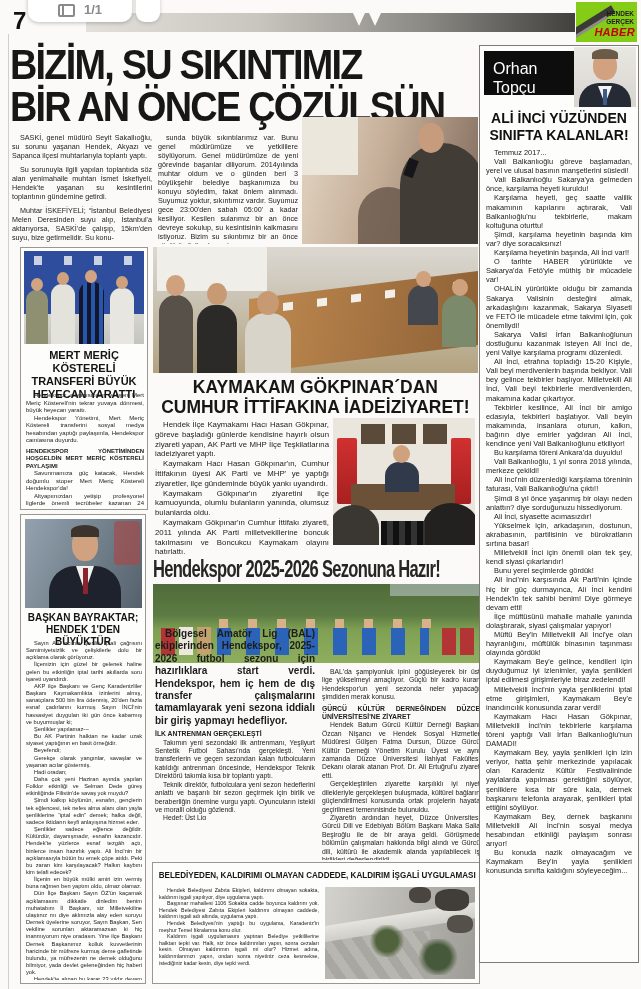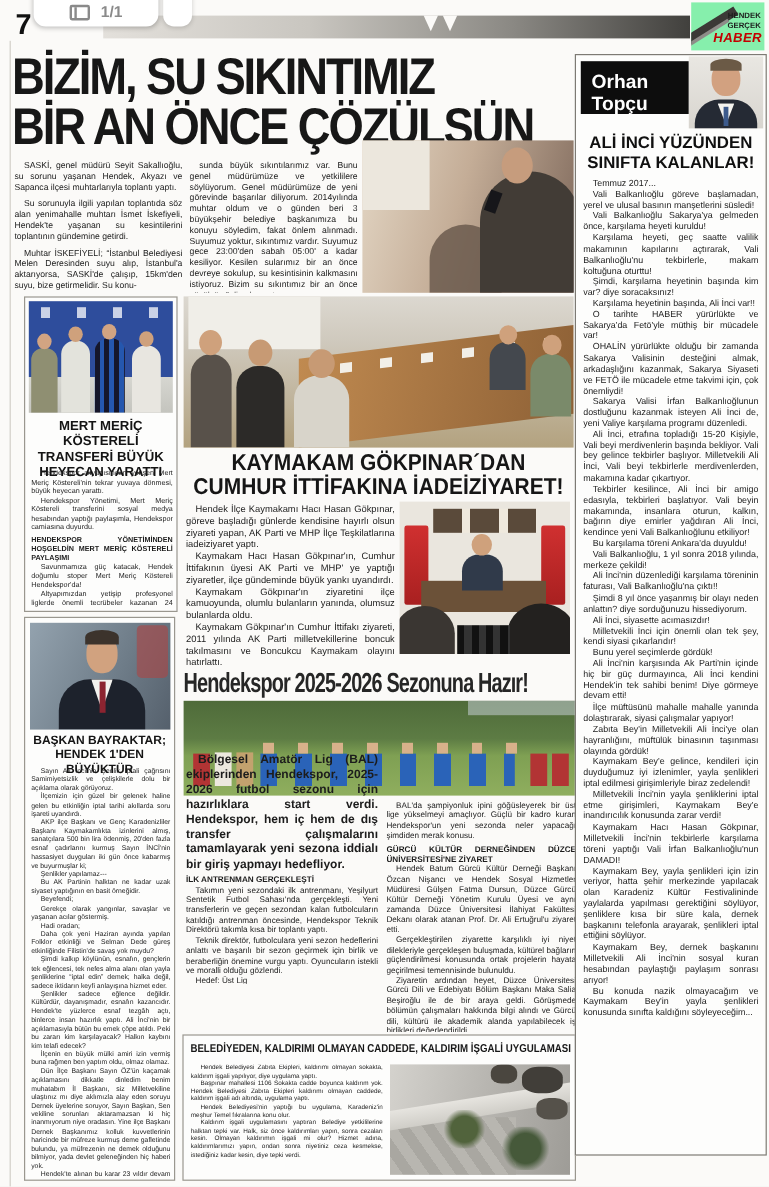--- a/index.html
+++ b/index.html
@@ -11,21 +11,21 @@
   .pageno{position:absolute;left:13px;top:7px;font-size:24px;font-weight:bold;color:#111}
   .gradbar{position:absolute;left:86px;top:13px;width:489px;height:19px;
     background:linear-gradient(90deg,#e3e0db 0%,#c9c6c0 35%,#8a8883 70%,#41403d 100%)}
   .notch{position:absolute;top:13px;width:0;height:0;border-left:6px solid transparent;border-right:6px solid transparent;border-top:13px solid #fbfaf8}
   .pill{position:absolute;left:28px;top:-12px;width:104px;height:34px;background:#fff;border-radius:10px;
     box-shadow:0 1px 4px rgba(0,0,0,.25);display:flex;align-items:flex-end;justify-content:center;gap:9px;padding-bottom:5px}
   .pill2{position:absolute;left:136px;top:-12px;width:24px;height:34px;background:#fff;border-radius:9px;box-shadow:0 1px 4px rgba(0,0,0,.18)}
   .book-icon{width:17px;height:13px;border:2px solid #8a8a8a;border-radius:2px;position:relative}
   .book-icon::before{content:'';position:absolute;left:2px;top:0;bottom:0;width:2px;background:#8a8a8a}
   .pill-count{font-size:13px;font-weight:bold;color:#8a8a8a}
-  .logo{position:absolute;left:576px;top:2px;width:61px;height:40px;background:#86efac;overflow:hidden}
+  .logo{position:absolute;left:576px;top:2px;width:61px;height:40px;background:#84cc16;overflow:hidden}
   .logo .swoosh{position:absolute;left:-9px;top:16px;width:50px;height:8px;background:#3b3936;transform:rotate(-32deg)}
   .logo .swoosh2{position:absolute;left:-6px;top:24px;width:40px;height:3px;background:#8e8c88;transform:rotate(-32deg)}
   .logo .lt{position:absolute;right:3px;font-weight:bold;color:#1d1d1d;font-size:6.5px;line-height:7px}
   .logo .haber{position:absolute;right:2px;top:24px;font-weight:bold;font-style:italic;font-size:11px;color:#c40000;letter-spacing:.3px}
   
   .mainhead{position:absolute;left:10px;width:534px;transform:scaleX(.88);transform-origin:left top;
     font-size:43px;line-height:41px;font-weight:bold;letter-spacing:-2px;color:#171717;white-space:nowrap}
   
   .tcol{position:absolute;text-align:justify;overflow:hidden}
   .tcol p{margin:0;text-indent:8px}
@@ -34,21 +34,21 @@
   .gap5 p{margin-bottom:5px}
   
   .nbox{position:absolute;border:1px solid #9a978f;background:#fdfdfc}
   .boxtitle{position:absolute;width:100%;text-align:center;font-weight:bold;color:#141414}
   
   .ph{position:absolute;overflow:hidden}
   .ph div{position:absolute}
   
   .opcol{position:absolute;left:479px;top:45px;width:160px;height:918px;border:1.5px solid #7d7a74;background:#fdfdfc}
   .authorbox{position:absolute;left:4px;top:5px;width:90px;height:44px;background:#0d0d0d;color:#fff;
-    font-weight:bold;font-size:16px;line-height:19px;padding:8px 0 0 9px}
+    font-weight:normal;font-size:16px;line-height:19px;padding:8px 0 0 9px}
   .optitle{position:absolute;left:0;top:64px;width:100%;text-align:center;font-weight:bold;font-size:14px;line-height:17px;color:#101010}
   .scale-wrap{transform-origin:left top;position:absolute;font-weight:bold;color:#161616;text-align:center}
 </style>
 </head>
 <body>
 
 <div class="page">
   <div class="edge"></div>
 
   <div class="pageno">7</div>
@@ -244,26 +244,27 @@
         <p>O tarihte HABER yürürlükte ve Sakarya'da Fetö'yle müthiş bir mücadele var!</p>
         <p>OHALİN yürürlükte olduğu bir zamanda Sakarya Valisinin desteğini almak, arkadaşlığını kazanmak, Sakarya Siyaseti ve FETÖ ile mücadele etme takvimi için, çok önemliydi!</p>
         <p>Sakarya Valisi İrfan Balkanlıoğlunun dostluğunu kazanmak isteyen Ali İnci de, yeni Valiye karşılama programı düzenledi.</p>
         <p>Ali İnci, etrafına topladığı 15-20 Kişiyle, Vali beyi merdivenlerin başında bekliyor. Vali bey gelince tekbirler başlıyor. Milletvekili Ali İnci, Vali beyi tekbirlerle merdivenlerden, makamına kadar çıkartıyor.</p>
         <p>Tekbirler kesilince, Ali İnci bir amigo edasıyla, tekbirleri başlatıyor. Vali beyin makamında, insanlara oturun, kalkın, bağırın diye emirler yağdıran Ali İnci, kendince yeni Vali Balkanlıoğlunu etkiliyor!</p>
         <p>Bu karşılama töreni Ankara'da duyuldu!</p>
         <p>Vali Balkanlıoğlu, 1 yıl sonra 2018 yılında, merkeze çekildi!</p>
         <p>Ali İnci'nin düzenlediği karşılama töreninin faturası, Vali Balkanlıoğlu'na çıktı!!</p>
         <p>Şimdi 8 yıl önce yaşanmış bir olayı neden anlattın? diye sorduğunuzu hissediyorum.</p>
         <p>Ali İnci, siyasette acımasızdır!</p>
+        <p>Yükselmek için, arkadaşının, dostunun, akrabasının, partilisinin ve bürokratların sırtına basar!</p>
         <p>Milletvekili İnci için önemli olan tek şey, kendi siyasi çıkarlarıdır!</p>
         <p>Bunu yerel seçimlerde gördük!</p>
         <p>Ali İnci'nin karşısında Ak Parti'nin içinde hiç bir güç durmayınca, Ali İnci kendini Hendek'in tek sahibi benim! Diye görmeye devam etti!</p>
         <p>İlçe müftüsünü mahalle mahalle yanında dolaştırarak, siyasi çalışmalar yapıyor!</p>
-        <p>Zabıta Bey'in Milletvekili Ali İnci'ye olan hayranlığını, müftülük binasının taşınması olayında gördük!</p>
+        <p>Müftü Bey'in Milletvekili Ali İnci'ye olan hayranlığını, müftülük binasının taşınması olayında gördük!</p>
         <p>Kaymakam Bey'e gelince, kendileri için duyduğumuz iyi izlenimler, yayla şenlikleri iptal edilmesi girişimleriyle biraz zedelendi!</p>
         <p>Milletvekili İnci'nin yayla şenliklerini iptal etme girişimleri, Kaymakam Bey'e inandırıcılık konusunda zarar verdi!</p>
         <p>Kaymakam Hacı Hasan Gökpınar, Milletvekili İnci'nin tekbirlerle karşılama töreni yaptığı Vali İrfan Balkanlıoğlu'nun DAMADI!</p>
         <p>Kaymakam Bey, yayla şenlikleri için izin veriyor, hatta şehir merkezinde yapılacak olan Karadeniz Kültür Festivalininde yaylalarda yapılması gerektiğini söylüyor, şenliklere kısa bir süre kala, dernek başkanını telefonla arayarak, şenlikleri iptal ettiğini söylüyor.</p>
-        <p>Kaymakam Bey, dernek başkanını Milletvekili Ali İnci'nin sosyal kuran hesabından paylaştığı paylaşım sonrası arıyor!</p>
+        <p>Kaymakam Bey, dernek başkanını Milletvekili Ali İnci'nin sosyal medya hesabından etkinliği paylaşım sonrası arıyor!</p>
         <p>Bu konuda nazik olmayacağım ve Kaymakam Bey'in yayla şenlikleri konusunda sınıfta kaldığını söyleyeceğim...</p>
       </div>
   </div>
 </div>
 
 </body></html>

